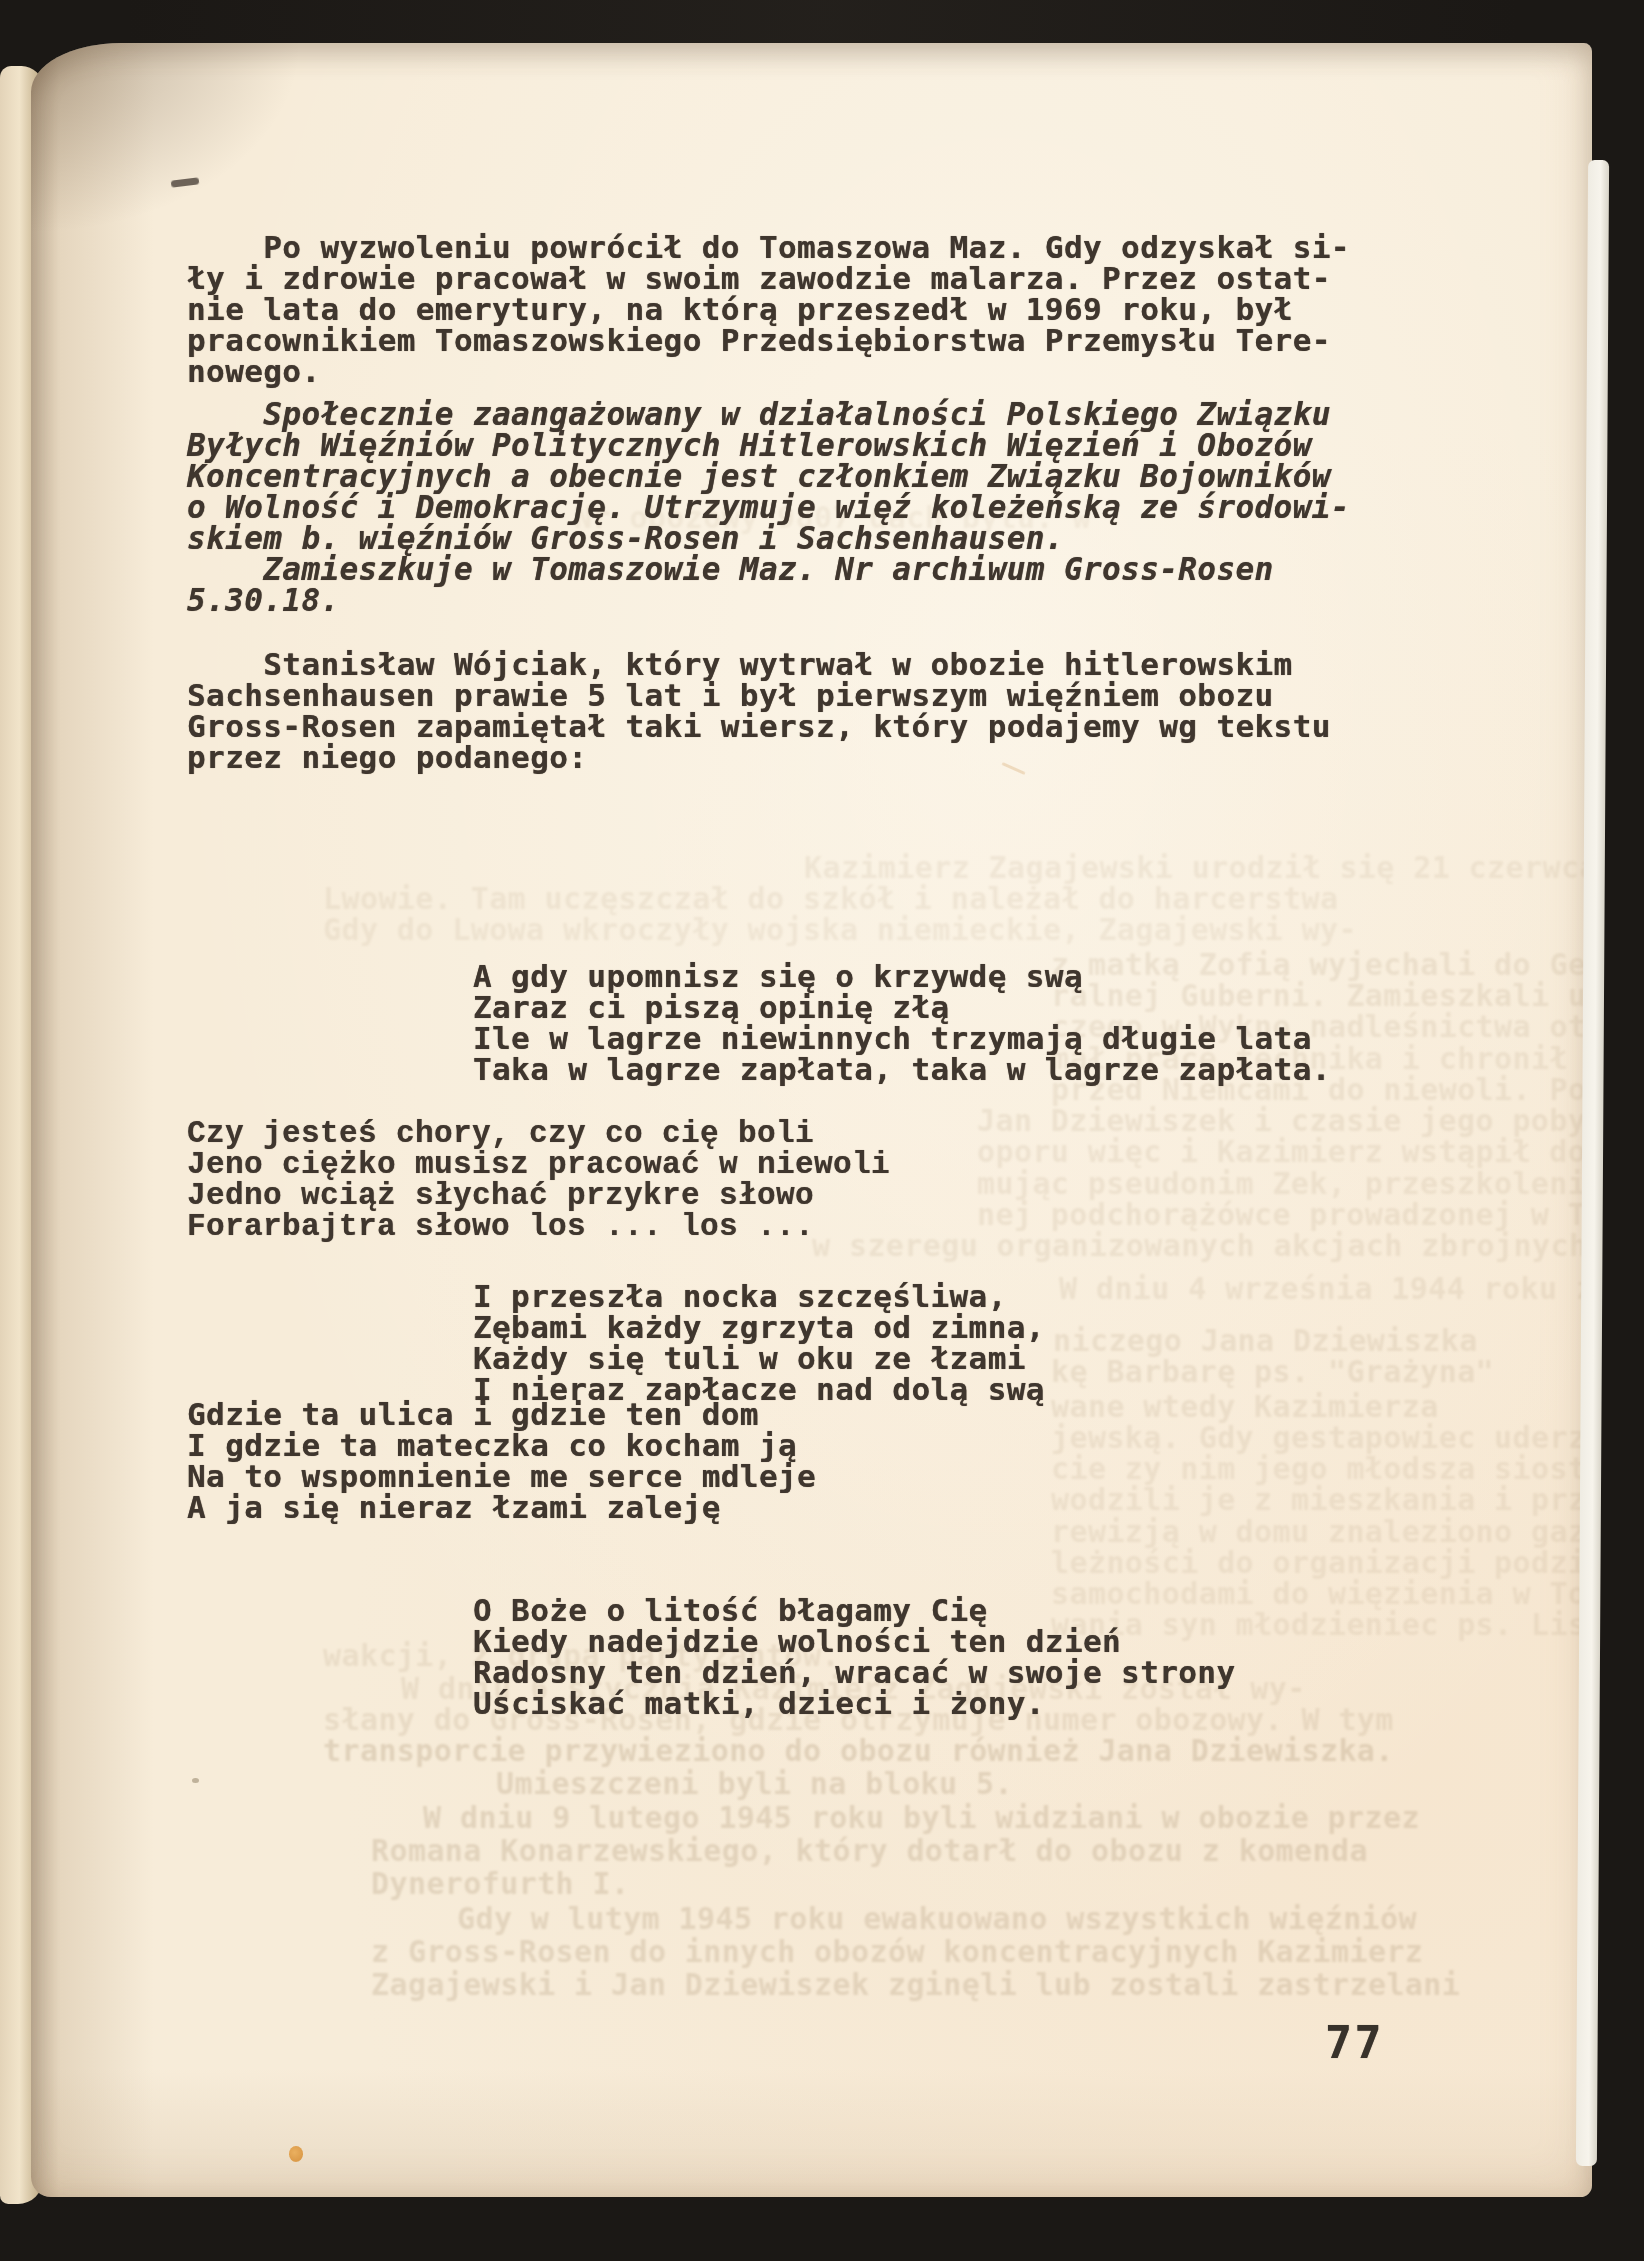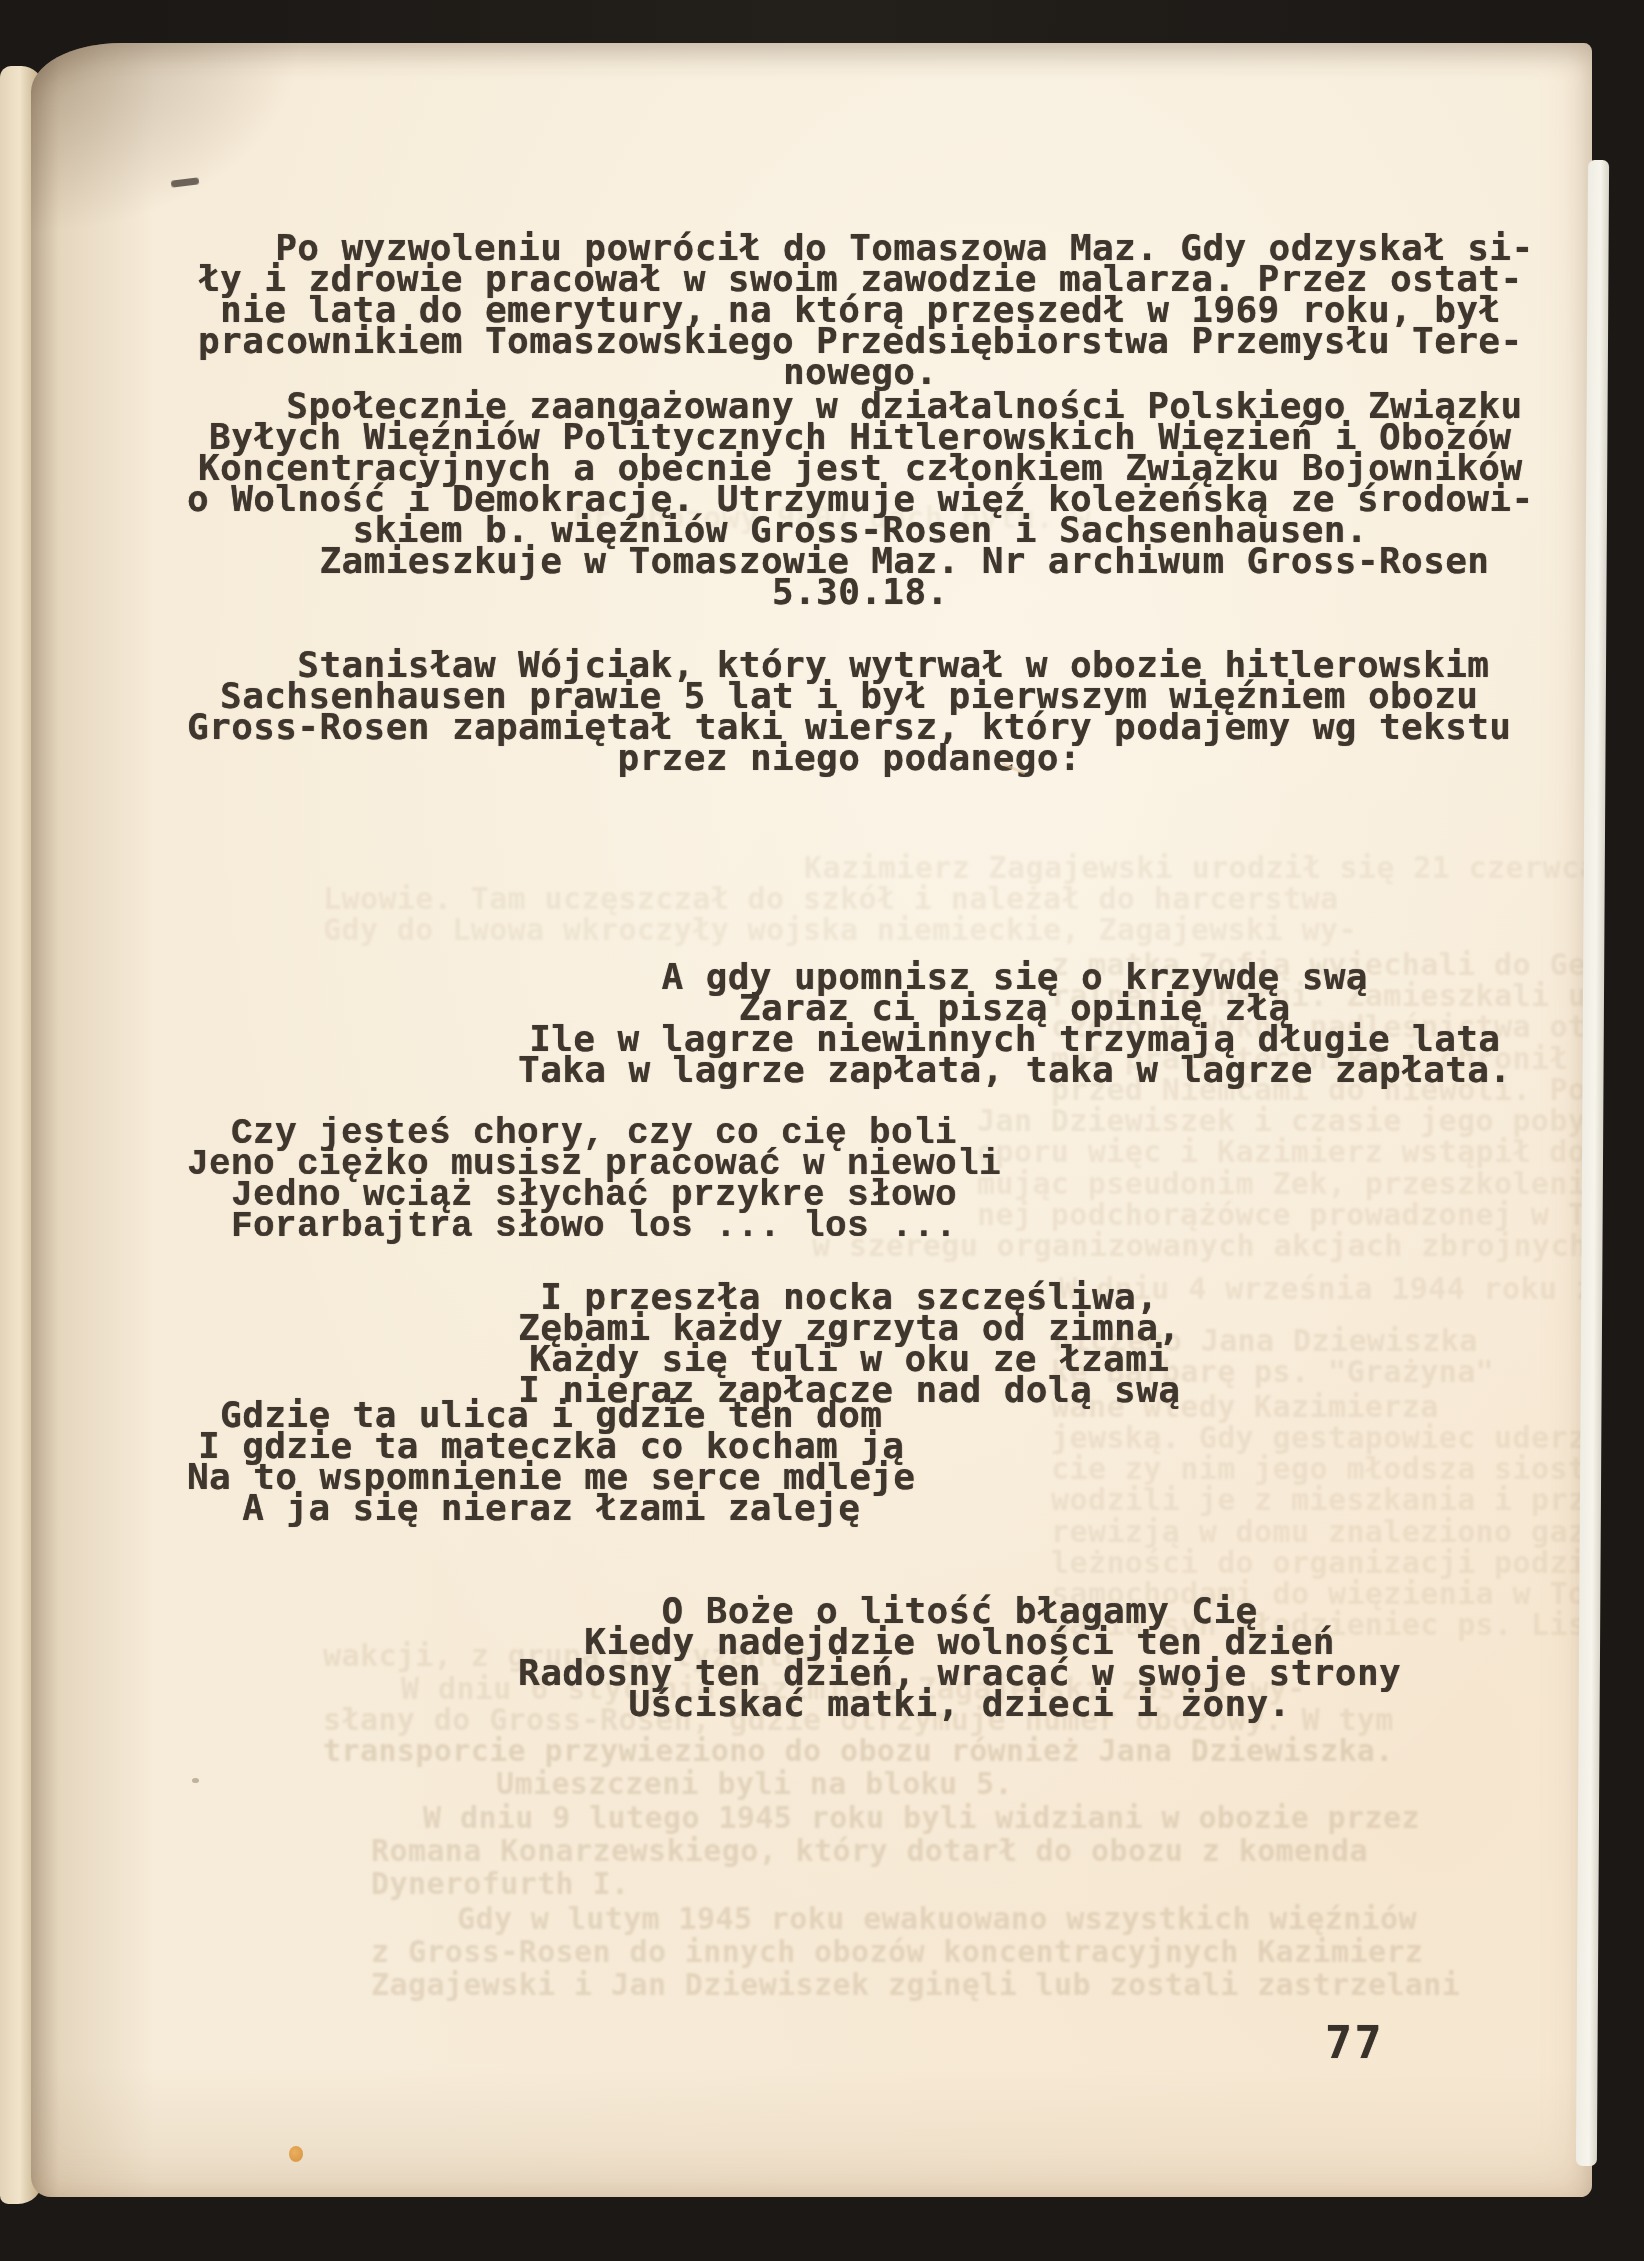--- a/index.html
+++ b/index.html
@@ -47,29 +47,28 @@
     overflow:hidden;
   }
   .page::before{ 
     content:"";position:absolute;left:0;top:0;width:280px;height:197px;
     background:radial-gradient(ellipse at 0% 0%, rgba(95,72,48,.38), rgba(0,0,0,0) 68%);
     pointer-events:none;
   }
   
   .tblk{
     position:absolute;left:156px;
-    font-size:36px;line-height:31px;font-weight:700;
+    font-size:31px;line-height:31px;font-weight:700;
     letter-spacing:0.4px;
     color:#3f362e;
     white-space:pre;
     text-shadow:0 0 0.8px rgba(64,52,40,.65), 0.4px 0.4px 0 rgba(64,52,40,.25);
-    text-align:center;
   }
   #blk-a{top:189px;}
-  #blk-b{top:347px;}
+  #blk-b{top:356px;font-style:italic;}
   #blk-c{top:606px;}
   #blk-s1{top:731px;}
   #blk-s2{top:918px;}
   #blk-s3{top:1075px;font-family:Liberation Mono, monospace;}
   #blk-s4{top:1238px;}
   #blk-s5{top:1356px;}
   #blk-s6{top:1552px;}
   .pagenum{
     position:absolute;left:1294px;top:1973px;
     font-size:45px;font-weight:700;letter-spacing:2.5px;

